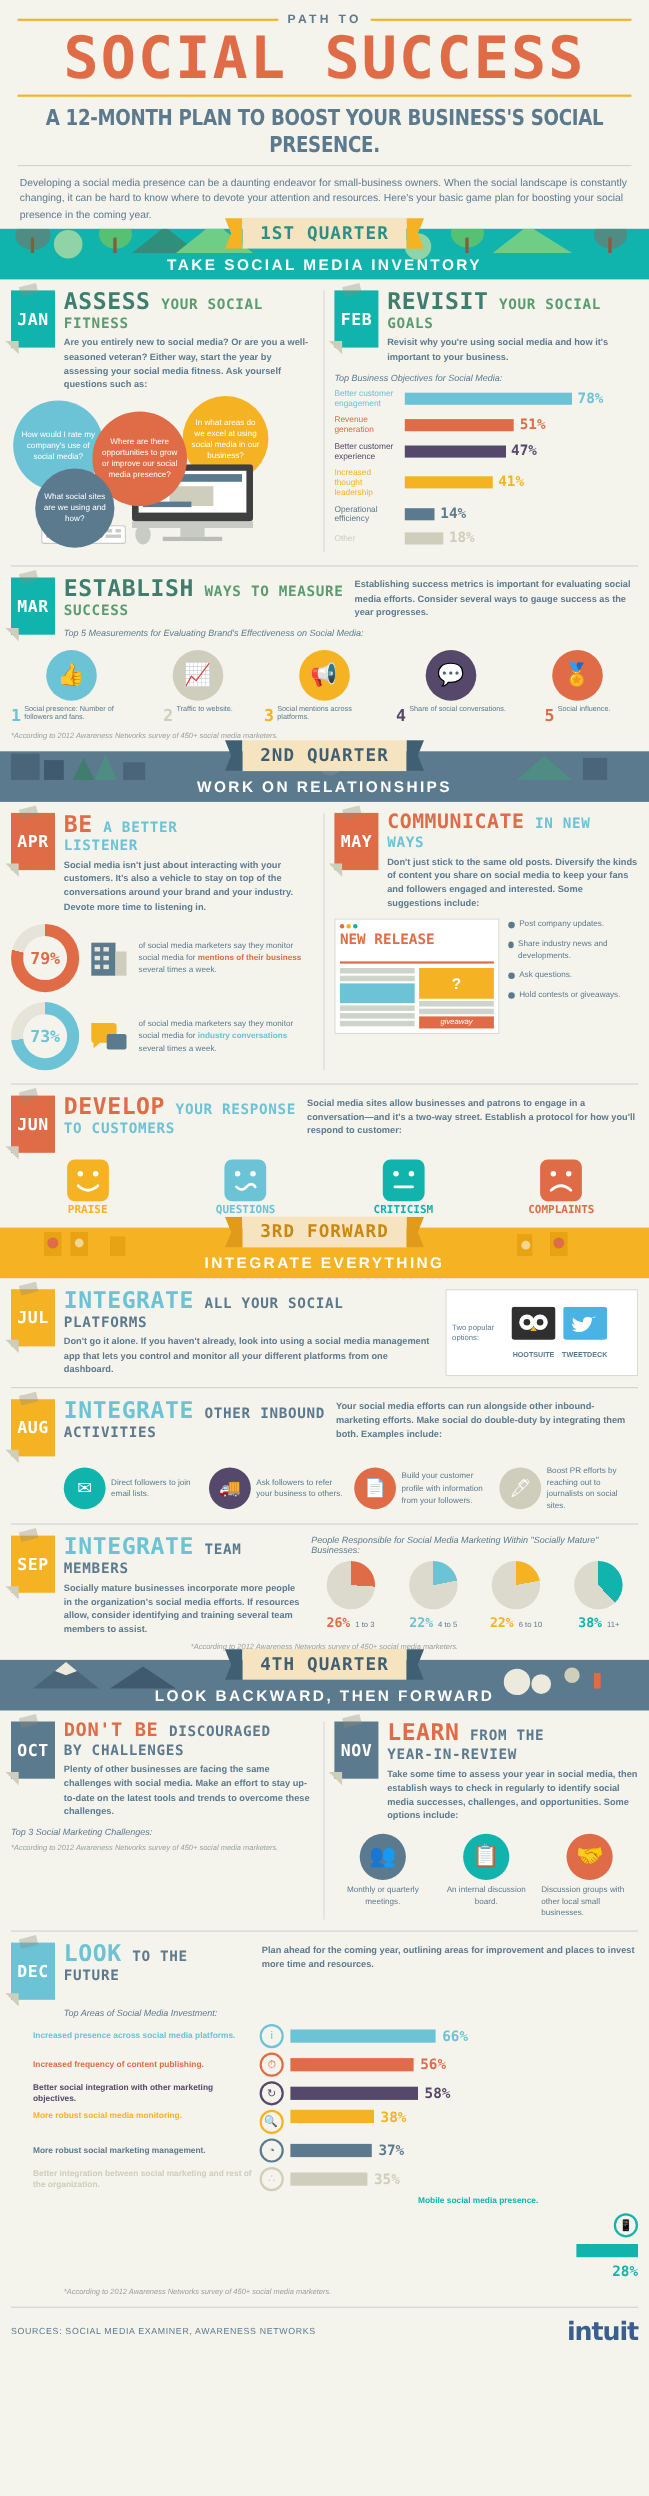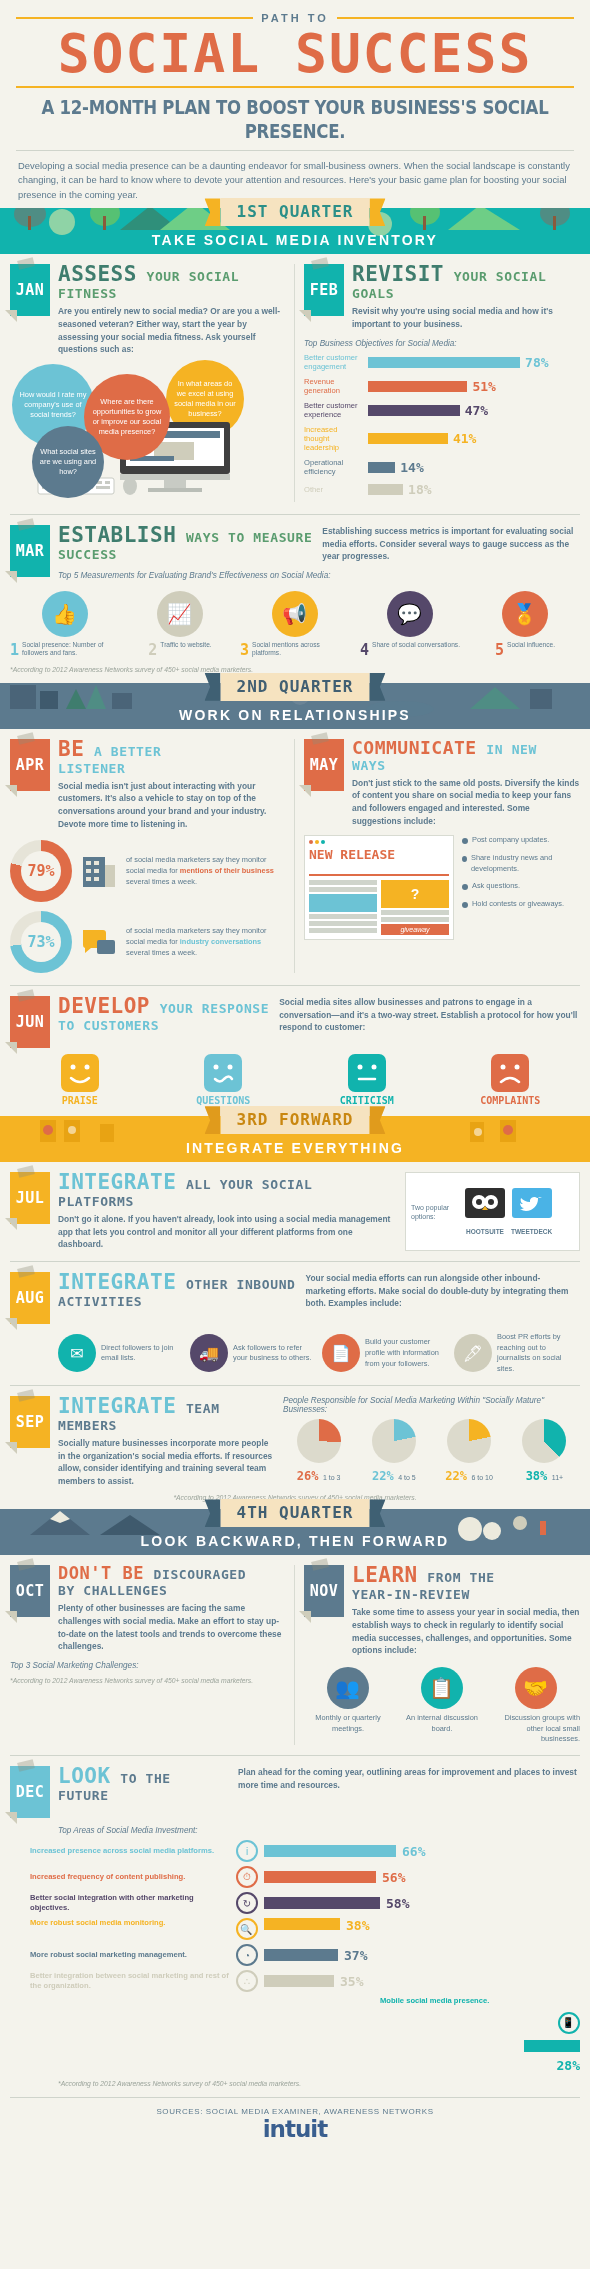--- a/index.html
+++ b/index.html
@@ -118,21 +118,21 @@
   .pietxt{ font-family:"DejaVu Sans Mono",monospace;font-weight:bold;font-size:12px; }
   .piesub{ font-size:7px; color:#5c7a8e; }
 
   
   .emoji-row{ display:flex; gap:4px; margin-top:6px; }
   .emoji-item{ flex:1; text-align:center; }
   .face{ width:38px;height:38px;border-radius:7px;margin:0 auto 3px; position:relative; }
   .flabel{ font-family:"DejaVu Sans Mono",monospace;font-weight:bold;font-size:10px; }
   .toolbox{ border:1px solid #d8dbd2; background:#fff; padding:5px; }
   .srcbar{ border-top:1px solid #cfd4cb; margin:10px 10px 0; padding:9px 0 12px;
-           display:flex; align-items:center; justify-content:space-between;flex-direction:column; }
+           display:flex; align-items:center; justify-content:space-between; }
   .srctxt{ font-size:8px; letter-spacing:.6px; color:#5c7a8e; }
   .intuit{ font-family:"DejaVu Sans",sans-serif; font-weight:bold; font-size:23px; color:#3a5f8f; letter-spacing:-1px; }
   .inline-ico{ width:38px;height:38px;border-radius:50%;display:inline-flex;align-items:center;justify-content:center;color:#fff;font-size:16px; }
   .smallnote{ font-size:7.4px; line-height:1.45; }
   .releasebox{ background:#fff; border:1px solid #d8dbd2; }
 </style>
 </head>
 <body>
 
 <div class="page">
@@ -184,21 +184,21 @@
         <div>
           <div class="mtitle">
             <span class="big t-green">ASSESS</span>
             <span class="small t-green2">YOUR SOCIAL</span><br>
             <span class="small t-green2">FITNESS</span>
           </div>
           <div class="mdesc">Are you entirely new to social media? Or are you a well-seasoned veteran? Either way, start the year by assessing your social media fitness. Ask yourself questions such as:</div>
         </div>
       </div>
       <div class="bubblewrap">
-        <div class="bub" style="left:2px;top:4px;width:82px;height:82px;background:#6cc3d5">How would I rate my company's use of social trends?</div>
+        <div class="bub" style="left:2px;top:4px;width:82px;height:82px;background:#6cc3d5">How would I rate my company's use of social media?</div>
         <div class="bub" style="left:74px;top:14px;width:86px;height:86px;background:#df6c47;z-index:2">Where are there opportunities to grow or improve our social media presence?</div>
         <div class="bub" style="left:156px;top:0px;width:78px;height:78px;background:#f5b323">In what areas do we excel at using social media in our business?</div>
         <div class="bub" style="left:22px;top:66px;width:72px;height:72px;background:#5c7a8e;z-index:3">What social sites are we using and how?</div>
         <svg style="position:absolute;left:104px;top:62px;" width="130" height="70" viewBox="0 0 130 70">
           <rect x="6" y="0" width="110" height="52" rx="3" fill="#3f3f3f"></rect>
           <rect x="12" y="6" width="98" height="38" fill="#fff"></rect>
           <rect x="16" y="9" width="90" height="7" fill="#5c7a8e"></rect>
           <rect x="40" y="20" width="40" height="18" fill="#cfcdbb"></rect>
           <rect x="16" y="34" width="44" height="5" fill="#5c7a8e"></rect>
           <rect x="6" y="52" width="110" height="6" fill="#c8cbc4"></rect>
@@ -726,21 +726,21 @@
           <div style="flex: 1 1 0%; text-align: center;">
             <div class="circ" style="width:42px;height:42px;background:#5c7a8e">👥</div>
             <div class="smallnote" style="text-align:center">Monthly or quarterly meetings.</div>
           </div>
           <div style="flex: 1 1 0%; text-align: center;">
             <div class="circ" style="width:42px;height:42px;background:#11b3ad">📋</div>
             <div class="smallnote" style="text-align:center">An internal discussion board.</div>
           </div>
           <div style="flex: 1 1 0%; text-align: center;">
             <div class="circ" style="width:42px;height:42px;background:#df6c47">🤝</div>
-            <div class="smallnote" style="text-align:right">Discussion groups with other local small businesses.</div>
+            <div class="smallnote" style="text-align:left">Discussion groups with other local small businesses.</div>
           </div>
         </div>
     </div>
   </div>
 
   <div class="hr-g" style="margin:10px 10px 0"></div>
 
   <div class="mrow">
     <div class="col">
       <div class="mhead">

